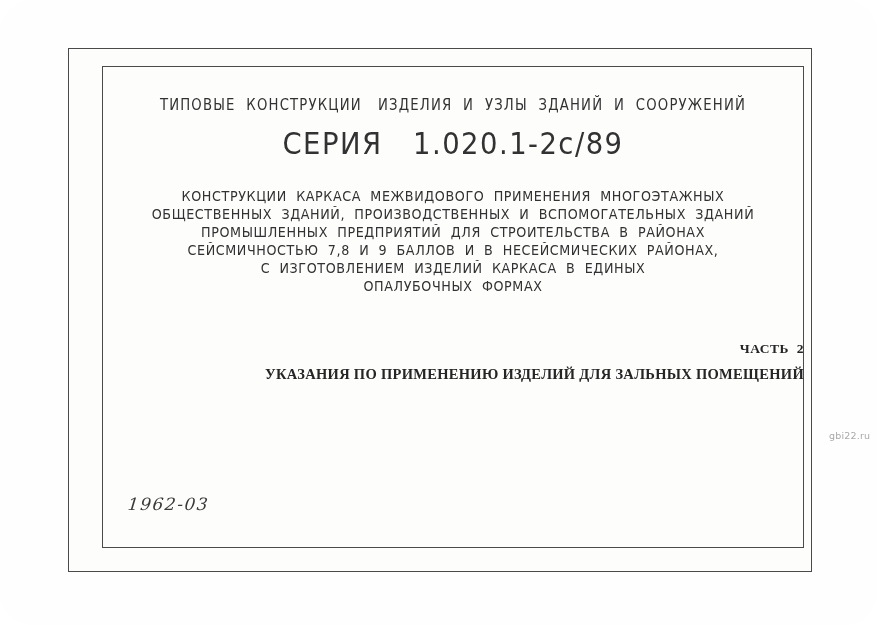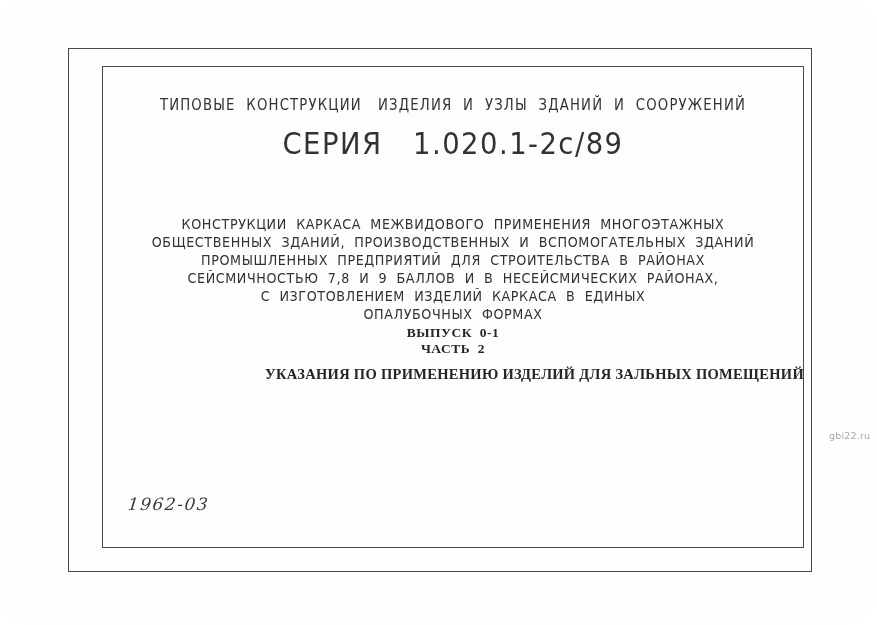--- a/index.html
+++ b/index.html
@@ -64,21 +64,20 @@
     letter-spacing: 1.5px;
     transform: scale(0.98, 1.1);
   }
   .description-block {
     position: absolute;
     left: 102px;
     top: 188px;
     width: 702px;
     text-align: center;
     color: #323232;
-    margin-top: 28px;
   }
   .description-block .desc-line {
     font-size: 13px;
     line-height: 18px;
     letter-spacing: 0.6px;
     white-space: pre;
     transform: scale(0.98, 1.1);
   }
   
   .serif-block {
@@ -94,20 +93,21 @@
     top: 325px;
     font-size: 13.5px;
     letter-spacing: 0.5px;
     white-space: pre;
   }
   .part-line {
     top: 341px;
     font-size: 13.5px;
     letter-spacing: 0.5px;
     white-space: pre;
+    text-align: right;
   }
   .subtitle-line {
     top: 366px;
     font-size: 14.5px;
     letter-spacing: 0.3px;
     text-align: right;
   }
   
   .handwritten {
     position: absolute;
@@ -145,21 +145,20 @@
 
   <div class="description-block">
     <div class="desc-line">КОНСТРУКЦИИ  КАРКАСА  МЕЖВИДОВОГО  ПРИМЕНЕНИЯ  МНОГОЭТАЖНЫХ</div>
     <div class="desc-line">ОБЩЕСТВЕННЫХ  ЗДАНИЙ,  ПРОИЗВОДСТВЕННЫХ  И  ВСПОМОГАТЕЛЬНЫХ  ЗДАНИЙ</div>
     <div class="desc-line">ПРОМЫШЛЕННЫХ  ПРЕДПРИЯТИЙ  ДЛЯ  СТРОИТЕЛЬСТВА  В  РАЙОНАХ</div>
     <div class="desc-line">СЕЙСМИЧНОСТЬЮ  7,8  И  9  БАЛЛОВ  И  В  НЕСЕЙСМИЧЕСКИХ  РАЙОНАХ,</div>
     <div class="desc-line">С  ИЗГОТОВЛЕНИЕМ  ИЗДЕЛИЙ  КАРКАСА  В  ЕДИНЫХ</div>
     <div class="desc-line">ОПАЛУБОЧНЫХ  ФОРМАХ</div>
   </div>
 
-  <div class="serif-block issue-line">ВЫПУСК  0-1</div>
 
   <div class="serif-block part-line">ЧАСТЬ  2</div>
 
   <div class="serif-block subtitle-line">УКАЗАНИЯ ПО ПРИМЕНЕНИЮ ИЗДЕЛИЙ ДЛЯ ЗАЛЬНЫХ ПОМЕЩЕНИЙ</div>
 
   <div class="handwritten">1962-03</div>
 
   <div class="watermark">gbi22.ru</div>
 
 </div>

